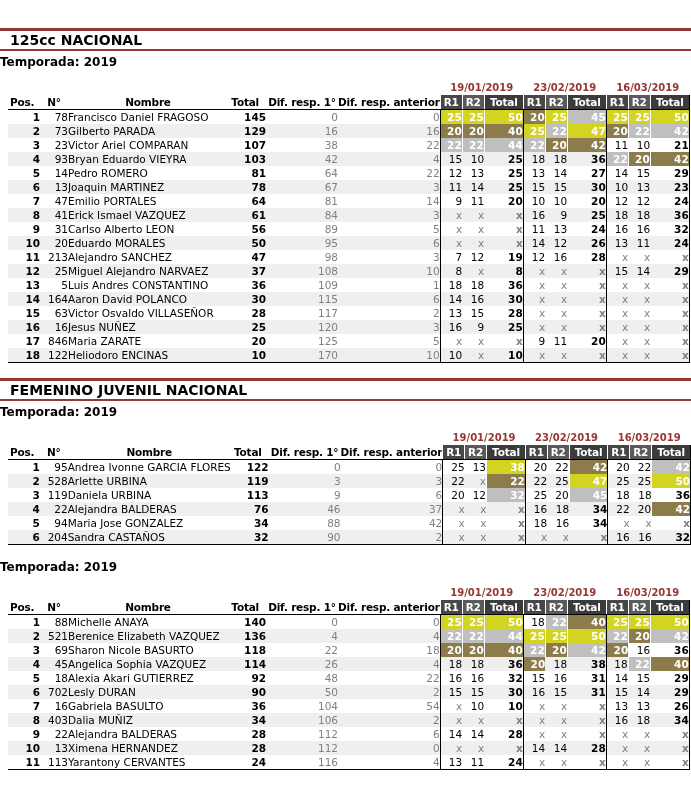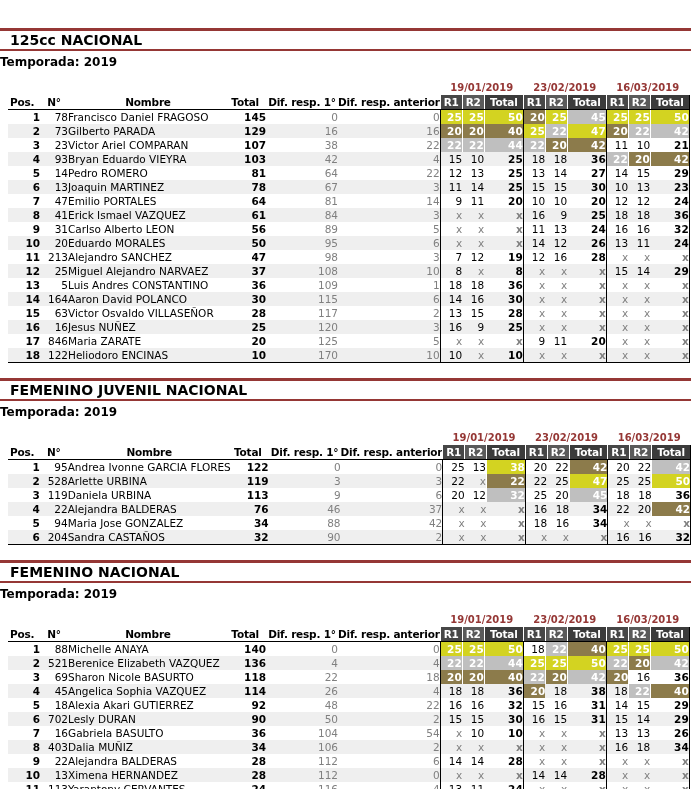--- a/index.html
+++ b/index.html
@@ -547,21 +547,20 @@
             <td class="rc x">x</td>
             <td class="rt x">x</td>
             <td class="rc bs">16</td>
             <td class="rc">16</td>
             <td class="rt be">32</td>
           </tr>
         </tbody>
       </table>
     </section>
     <section class="sec">
-      <div class="sec-title">FEMENINO NACIONAL</div>
       <div class="season">Temporada: 2019</div>
       <table class="tbl">
         <colgroup>
           <col style="width: 32px;">
           <col style="width: 28px;">
           <col style="width: 160px;">
           <col style="width: 38px;">
           <col style="width: 72px;">
           <col style="width: 100px;">
           <col style="width: 22px;">

